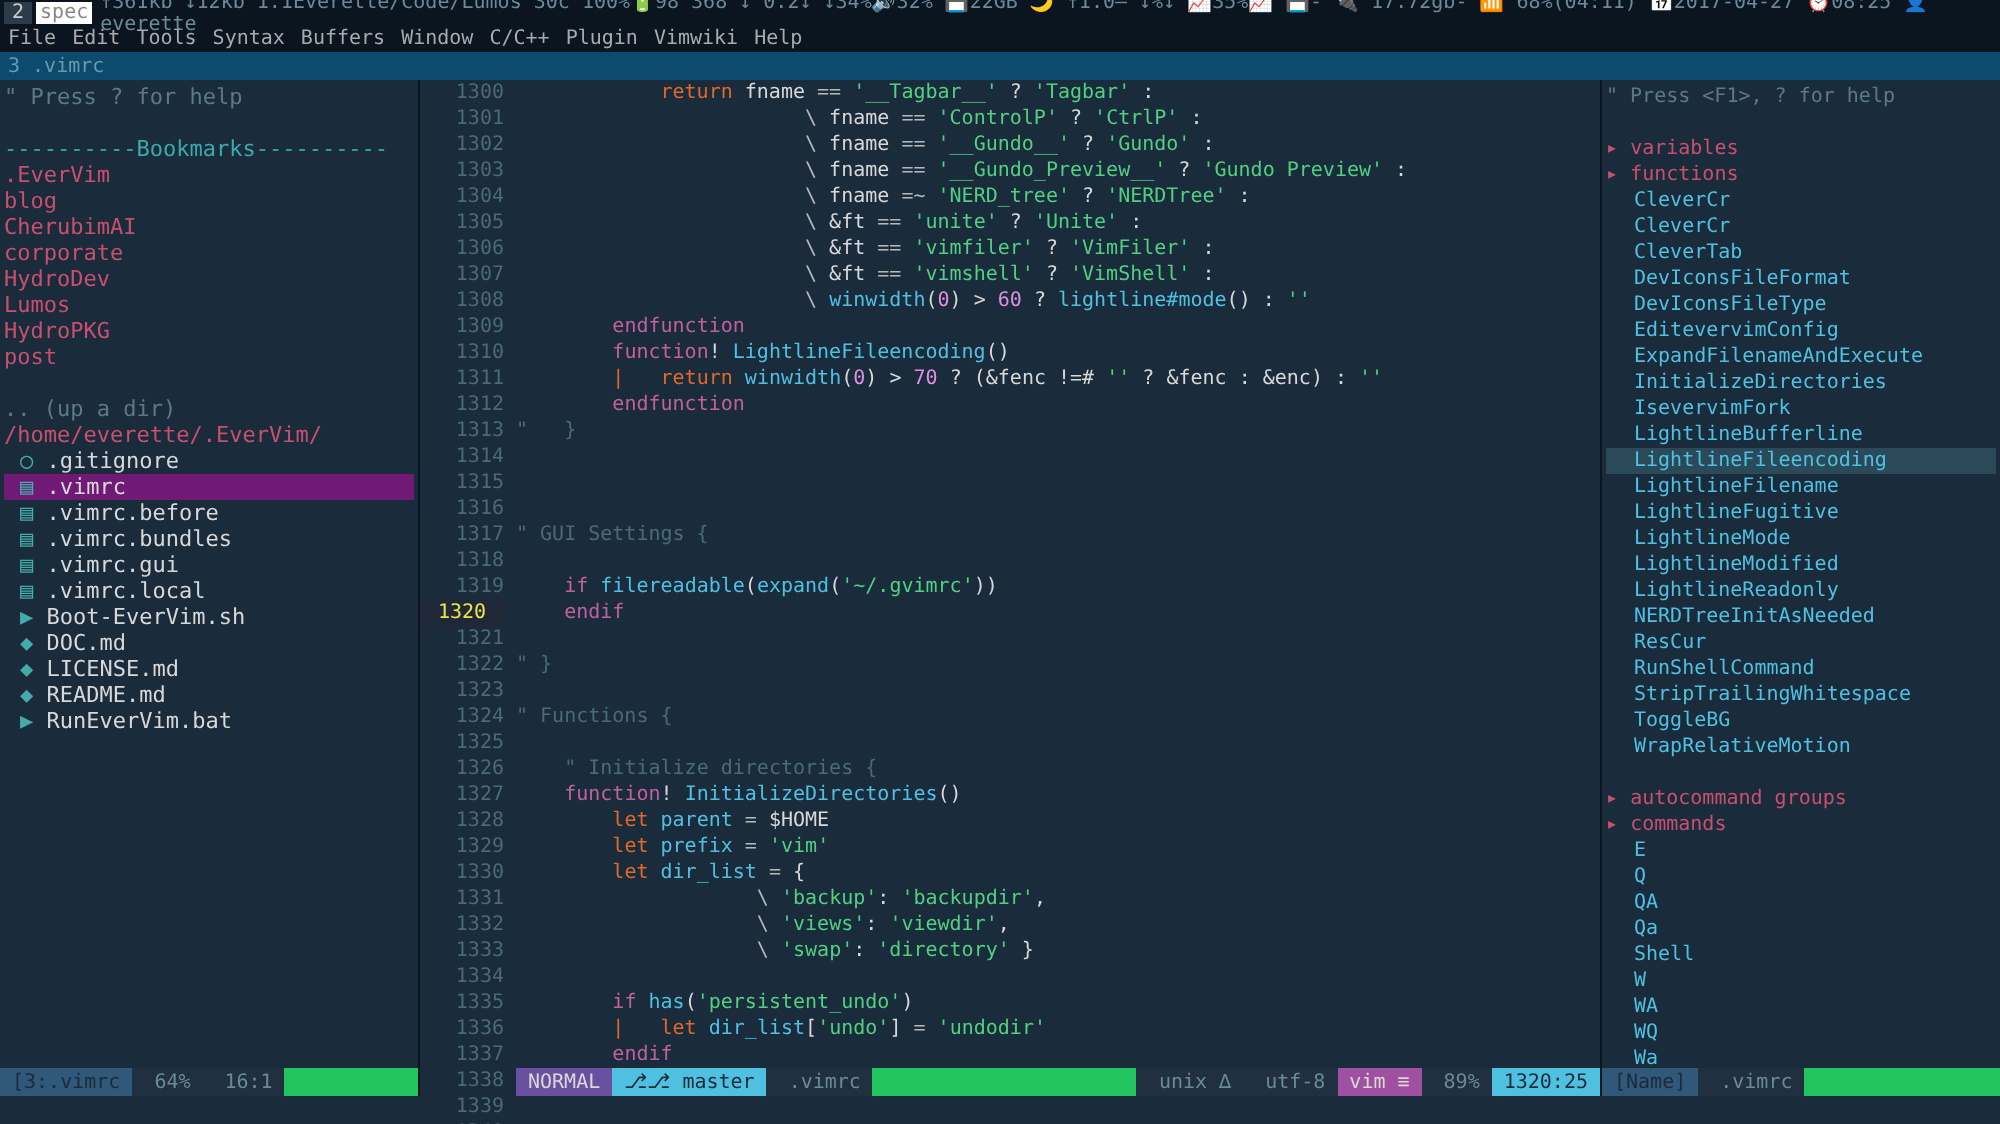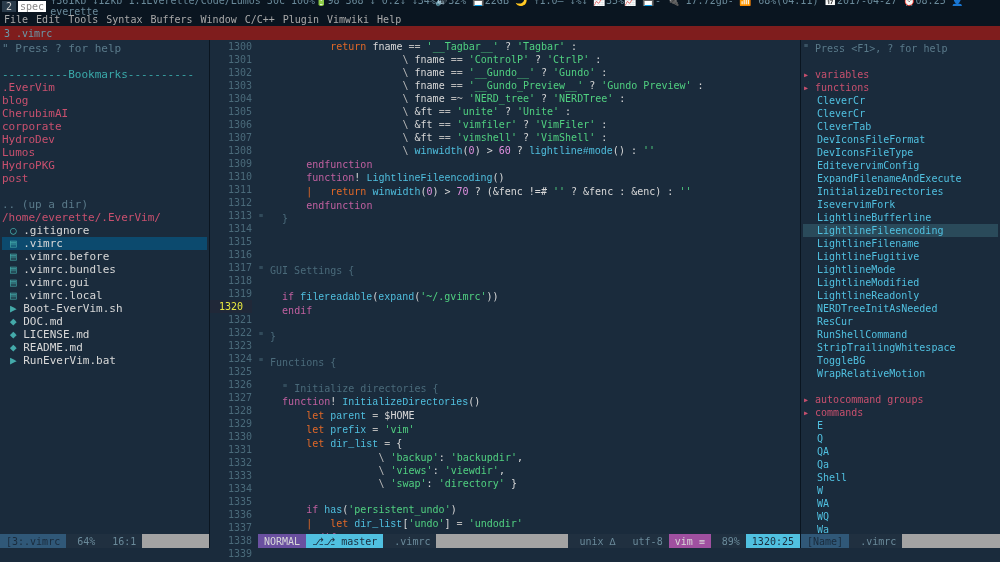--- a/index.html
+++ b/index.html
@@ -31,21 +31,21 @@
   color: #aaa;
   display: flex;
   align-items: center;
   gap: 8px;
   padding: 0 4px;
   font-size: 10px;
 }
 .menubar span { cursor: pointer; }
 .tabline {
   height: 14px;
-  background: #7f1d1d;
+  background: #0c4a6e;
   display: flex;
   align-items: center;
   padding: 0 4px;
   font-size: 10px;
 }
 .tabline span { color: #6a9aaa; }
 .main {
   display: flex;
   height: 508px;
 }
@@ -57,40 +57,40 @@
   line-height: 13px;
   border-right: 1px solid #0a1520;
 }
 .nerdtree .help { color: #5a7a8a; }
 .nerdtree .bline { color: #3aaaaa; }
 .nerdtree .bm { color: #c8506e; }
 .nerdtree .bmpath { color: #5a7a8a; }
 .nerdtree .updir { color: #5a7a8a; }
 .nerdtree .root { color: #c8506e; }
 .nerdtree .file { color: #d8d8d8; padding-left: 8px; }
-.nerdtree .sel { background: #0c4a6e; }
+.nerdtree .sel { background: #701a75; }
 .nerdtree .ico { color: #4aa; }
 .gutter {
   width: 48px;
   background: #1a2b3c;
   text-align: right;
   padding-right: 6px;
   line-height: 13px;
 }
 .gutter div { color: #4a6a7a; font-size: 10px; }
 .gutter .cur { color: #e8e840; background: #202838; text-align: center; }
 .code {
   flex: 1;
   background: #1a2b3c;
   line-height: 13px;
   position: relative;
 }
 .code .ln { white-space: pre; color: #d8d8d8; font-size: 10px; }
 .kw { color: #c060a0; }
-.fn { color: #50c0e0; font-family: Liberation Mono, monospace; }
+.fn { color: #50c0e0; }
 .str { color: #50d080; }
 .num { color: #e090e0; }
 .op { color: #b8b8b8; }
 .cmt { color: #4a6a7a; }
 .ret { color: #e06828; }
 .id { color: #d8d8d8; }
 .cursor { background: #d8d8d8; color: #1a2b3c; }
 .right {
   width: 200px;
   background: #1a2b3c;
@@ -103,21 +103,21 @@
 .right .sec { color: #c8506e; }
 .right .arrow { color: #c8506e; }
 .right .item { color: #50c0e0; padding-left: 14px; }
 .right .hl { background: #2a4a5a; }
 .statusline {
   position: absolute;
   bottom: 0;
   left: 0;
   right: 0;
   height: 14px;
-  background: #a3a3a3;
+  background: #22c55e;
   display: flex;
   align-items: flex-start;
   font-size: 10px;
 }
 .sl-seg { padding: 0 6px; height: 100%; display: flex; align-items: center; }
 .sl-blue { background: #305878; color: #1a2b3c; }
 .sl-grey { background: #203040; color: #6a8a9a; padding-left: 11px; }
 .sl-purp { background: #6a50a0; color: #d8d8d8; }
 .sl-cyan { background: #50c0e0; color: #1a2b3c; }
 .sl-mag { background: #a050a0; color: #d8d8d8; }

